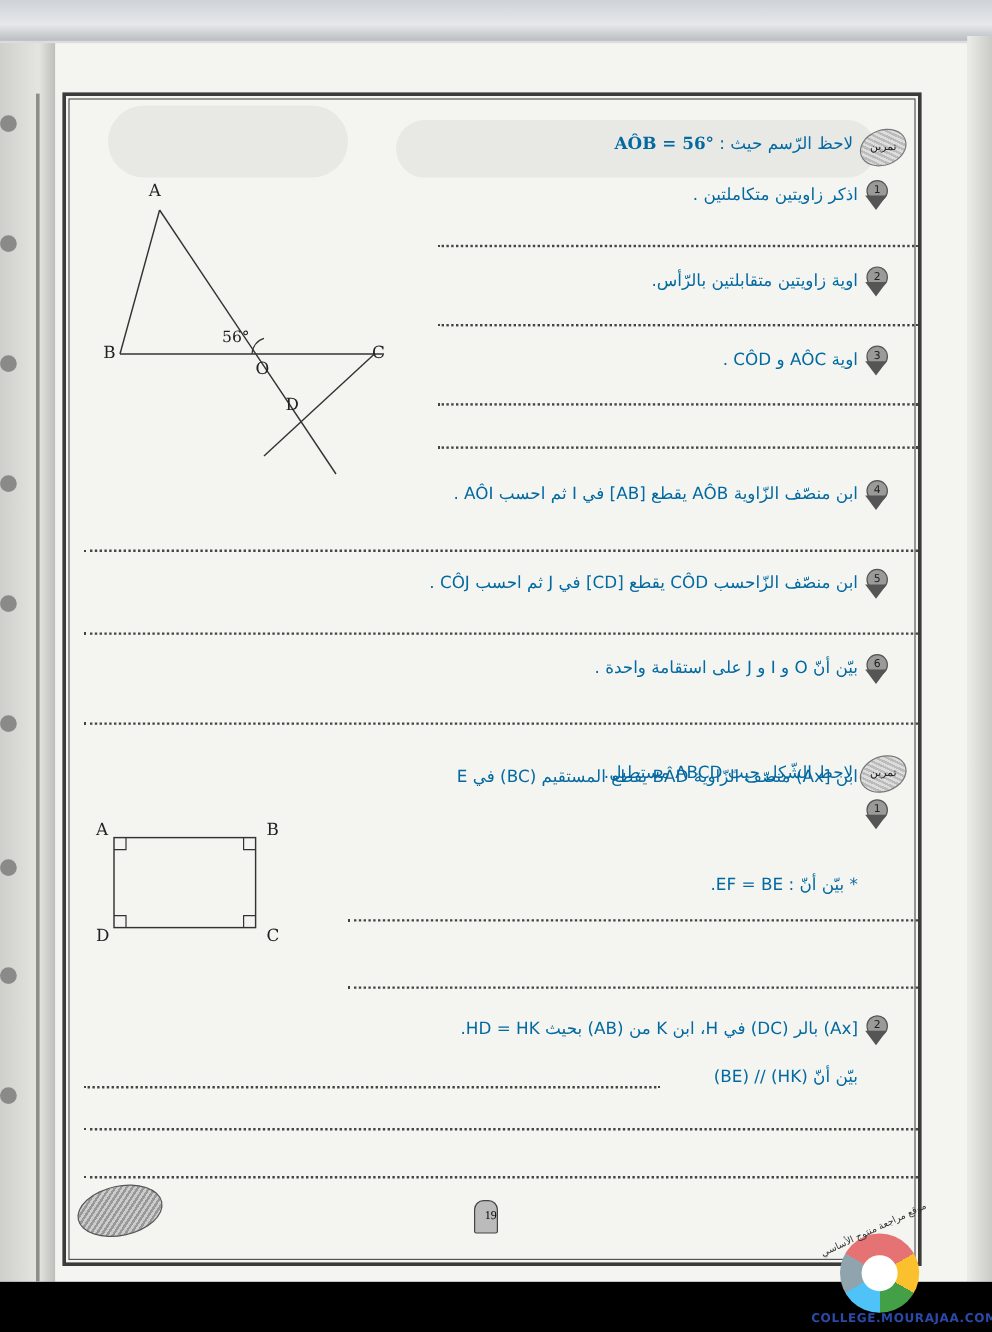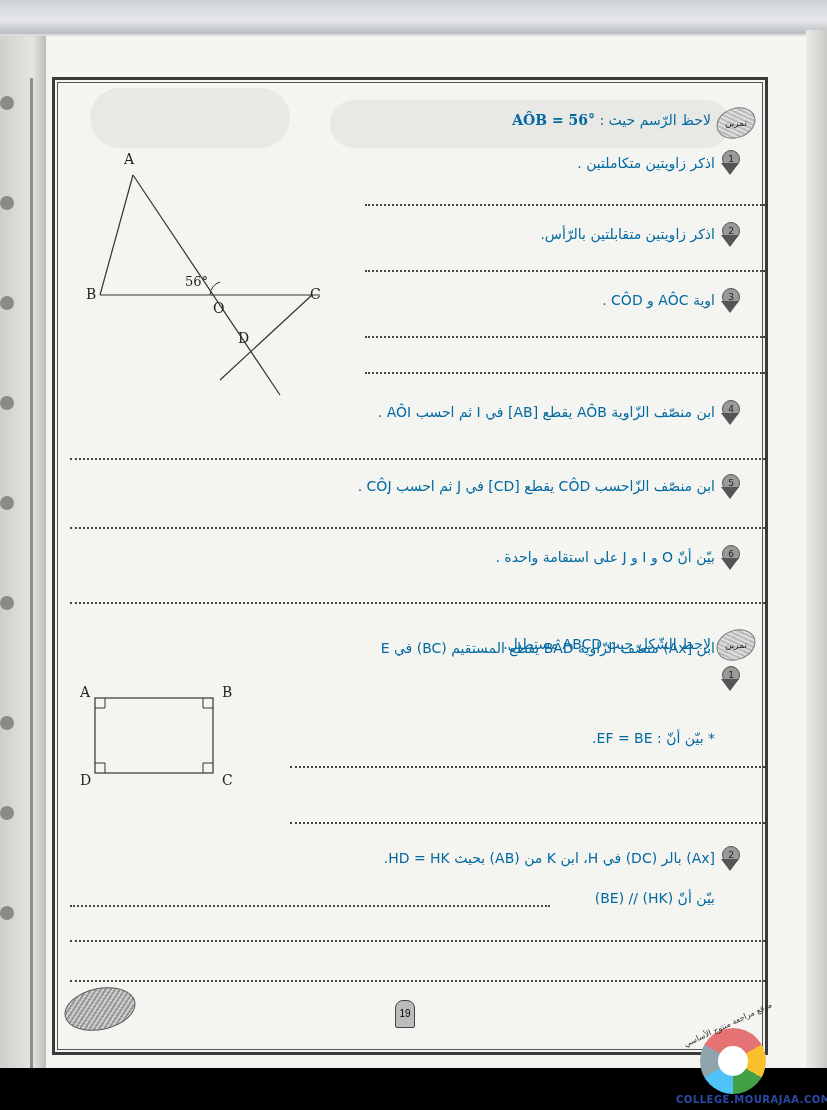--- a/index.html
+++ b/index.html
@@ -18,21 +18,21 @@
   .math { font-family:"DejaVu Serif", serif; font-weight:bold; direction:ltr; unicode-bidi:embed; }
   .dots { position:absolute; border-bottom:2px dotted #444; height:0; }
   .qicon { position:absolute; width:20px; height:26px; }
   .qicon .c { position:absolute; left:2px; top:0; width:16px; height:16px; border-radius:50%; background:#9a9a98; border:1px solid #555; font-size:9px; color:#222; text-align:center; line-height:16px; font-family:"DejaVu Sans", sans-serif; }
   .qicon .a { position:absolute; left:1px; top:13px; width:0; height:0; border-left:9px solid transparent; border-right:9px solid transparent; border-top:12px solid #555; }
   .badge { position:absolute; width:38px; height:28px; border-radius:50%; background:repeating-linear-gradient(45deg,#bbb 0 2px,#ddd 2px 4px); border:1px solid #777; transform:rotate(-20deg); }
   .badge span { display:block; transform:rotate(20deg); font-size:9px; text-align:center; line-height:28px; color:#222; font-family:"DejaVu Sans", sans-serif; }
   .lbl { position:absolute; font-family:"DejaVu Serif", serif; font-size:14px; color:#222; }
   svg { position:absolute; overflow:visible; }
   .footer-oval { position:absolute; left:64px; top:988px; width:70px; height:40px; border-radius:50%; background:repeating-linear-gradient(135deg,#999 0 2px,#ccc 2px 4px); border:1px solid #555; transform:rotate(-12deg); }
-  .pageno { position:absolute; left:395px; top:1000px; width:18px; height:26px; border:1px solid #444; border-radius:8px 8px 2px 2px; background:#bbb; font-size:10px; text-align:center; line-height:26px; font-family:Liberation Sans, sans-serif; }
+  .pageno { position:absolute; left:395px; top:1000px; width:18px; height:26px; border:1px solid #444; border-radius:8px 8px 2px 2px; background:#bbb; font-size:10px; text-align:right; line-height:26px; font-family:Liberation Serif, serif; }
   .logo { position:absolute; left:700px; top:1028px; width:66px; height:66px; border-radius:50%; background:conic-gradient(#e57373 0 60deg,#fbc02d 60deg 120deg,#43a047 120deg 180deg,#4fc3f7 180deg 240deg,#90a4ae 240deg 300deg,#e57373 300deg 360deg); }
   .logo::after { content:""; position:absolute; left:18px; top:18px; width:30px; height:30px; border-radius:50%; background:#fff; }
   .logo-text { position:absolute; left:676px; top:1094px; width:140px; font-size:10px; font-weight:bold; color:#2a4aa8; letter-spacing:0.5px; font-family:"DejaVu Sans", sans-serif; text-align:center; }
   .logo-arc { position:absolute; left:680px; top:1020px; font-size:8px; color:#333; transform:rotate(-25deg); font-family:"DejaVu Sans", sans-serif; direction:rtl; }
 </style>
 </head>
 <body>
 
 <div class="scan">
   <div class="topbar"></div>
@@ -68,21 +68,21 @@
       <div class="c">1</div>
       <div class="a"></div>
     </div>
   <div class="txt" style="right:112px;top:155px;">اذكر زاويتين متكاملتين .</div>
   <div class="dots" style="left:365px;top:204px;width:400px;"></div>
 
   <div class="qicon" style="left:720px;top:222px;">
       <div class="c">2</div>
       <div class="a"></div>
     </div>
-  <div class="txt" style="right:112px;top:226px;">اذكر زاويتين متقابلتين بالرّأس.</div>
+  <div class="txt" style="right:112px;top:226px;">اوية زاويتين متقابلتين بالرّأس.</div>
   <div class="dots" style="left:365px;top:270px;width:400px;"></div>
 
   <div class="qicon" style="left:720px;top:288px;">
       <div class="c">3</div>
       <div class="a"></div>
     </div>
   <div class="txt" style="right:112px;top:292px;">اوية AÔC و CÔD .</div>
   <div class="dots" style="left:365px;top:336px;width:400px;"></div>
   <div class="dots" style="left:365px;top:372px;width:400px;"></div>
 

